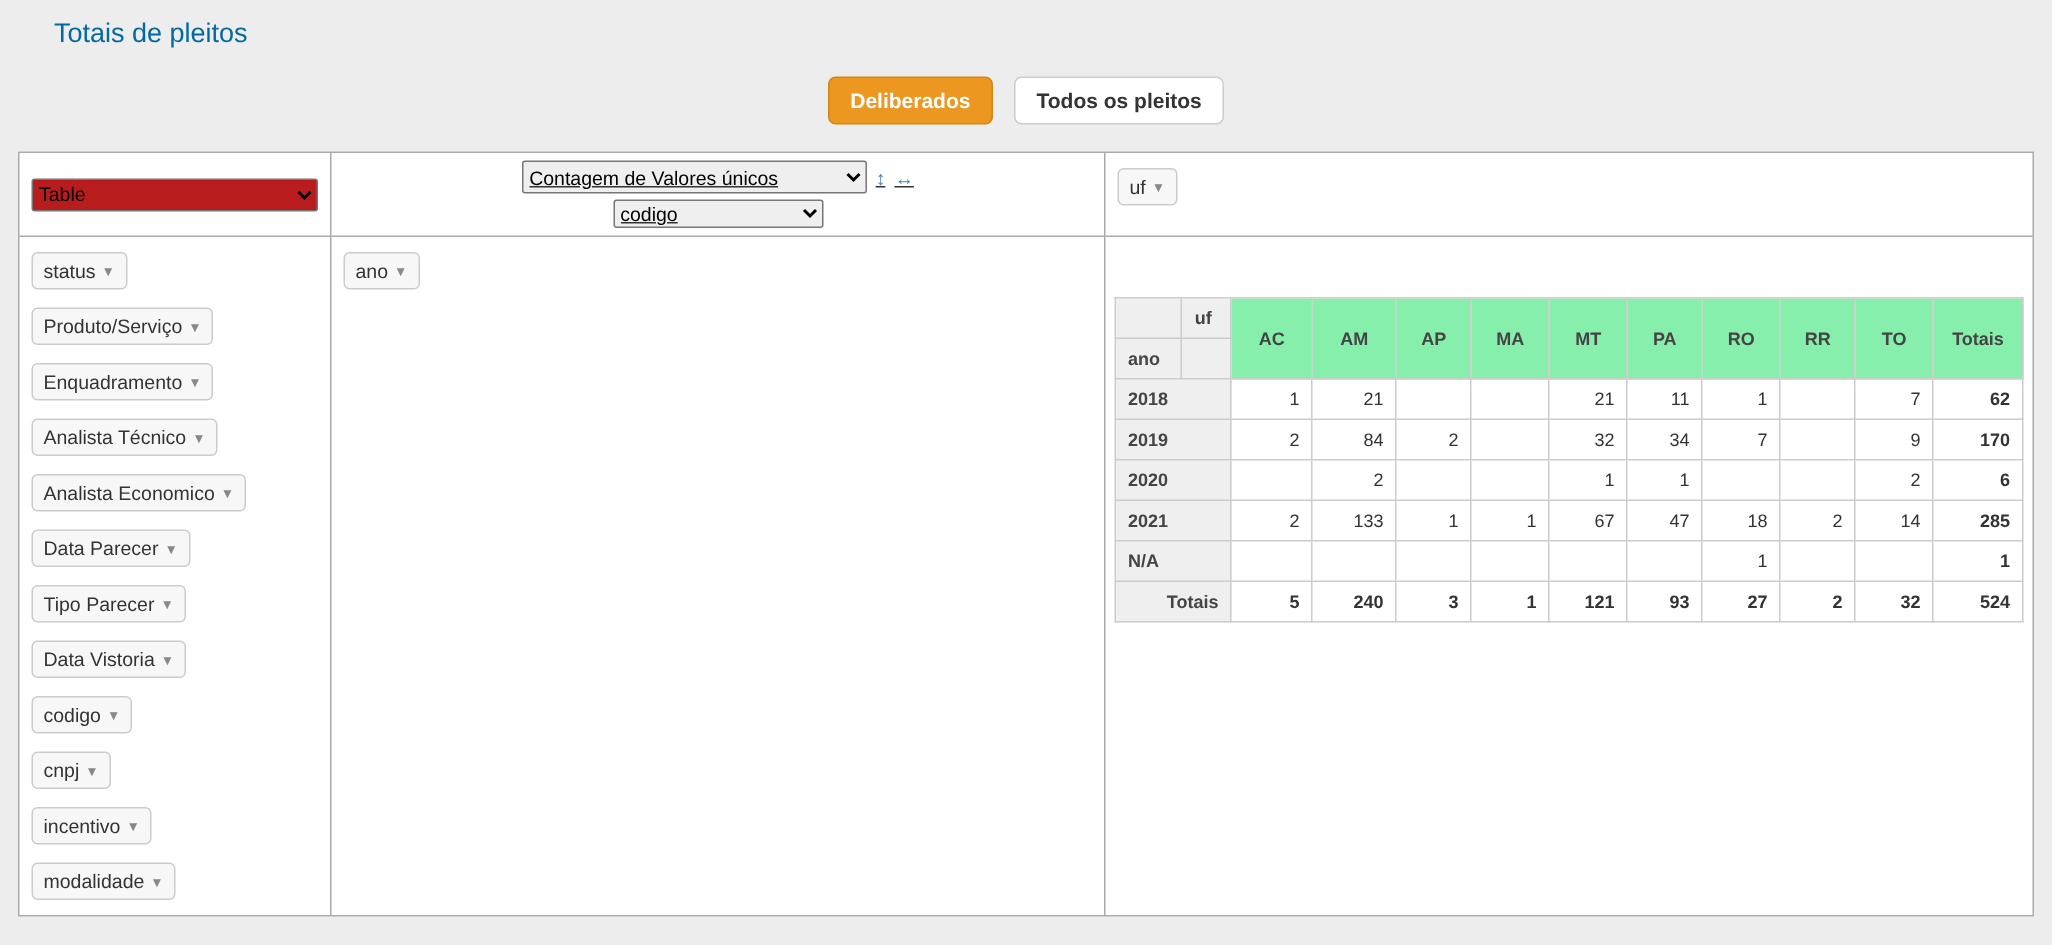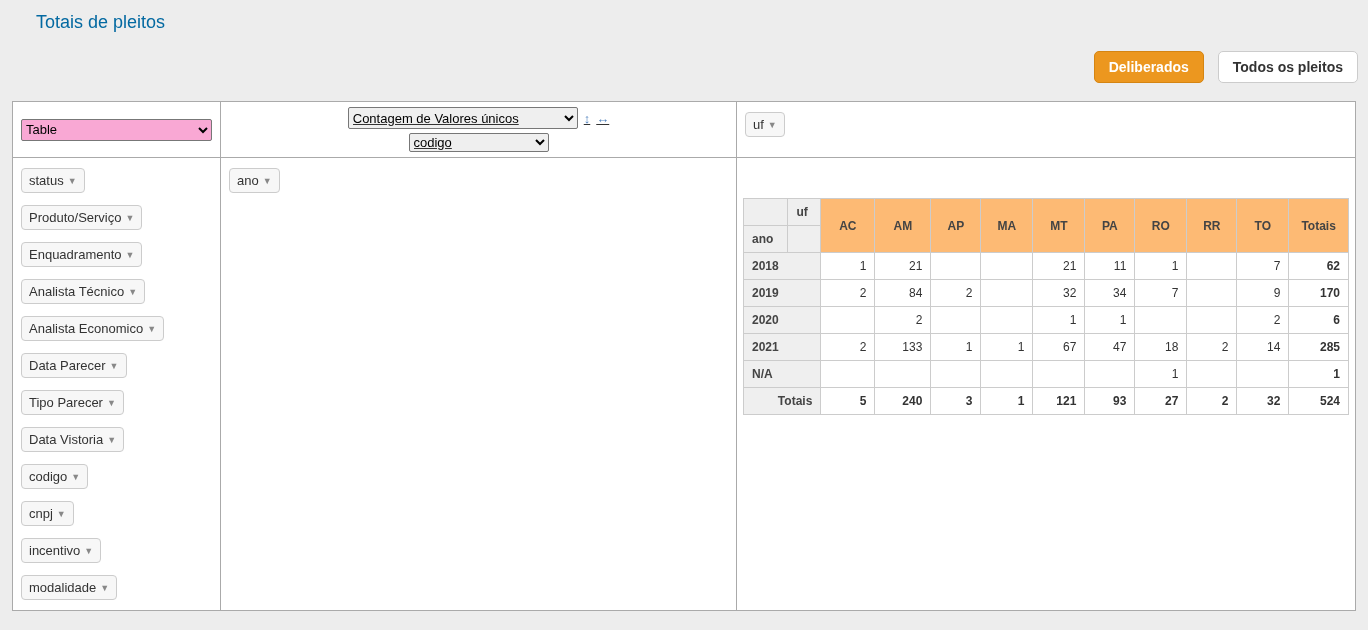--- a/index.html
+++ b/index.html
@@ -23,21 +23,21 @@
     margin: 0 0 18px 26px;
   }
   .subtitle {
     text-align: center;
     font-size: 12px;
     color: #555;
     margin-bottom: 4px;
   }
   .btn-row {
     display: flex;
-    justify-content: flex-end;
+    justify-content: center;
     gap: 14px;
     margin-bottom: 18px;
   }
   .btn {
     padding: 7px 14px;
     border-radius: 5px;
     font-size: 14px;
     font-weight: 700;
     cursor: pointer;
     border: 1px solid transparent;
@@ -90,21 +90,21 @@
   }
   .col-right .top-cell {
     flex-direction: row;
     align-items: flex-start;
     justify-content: flex-start;
     padding-top: 10px;
   }
   select.wide {
     width: 100%;
     font-size: 13px;
-    background: #f9a8d4;
+    background: #b91c1c;
     border: 1px solid #777;
     border-radius: 2px;
     height: 22px;
   }
   select.mid {
     width: 230px;
     font-size: 13px;
     background: #efefef;
     border: 1px solid #777;
     border-radius: 2px;
@@ -157,21 +157,21 @@
     font-size: 12px;
     width: 100%;
   }
   table.pvt th, table.pvt td {
     border: 1px solid #ccc;
     padding: 6px 8px;
     text-align: right;
     white-space: nowrap;
   }
   table.pvt th {
-    background: #fdba74;
+    background: #86efac;
     font-weight: 700;
     color: #444;
     text-align: center;
   }
   table.pvt th.axis-label {
     text-align: left;
     background: #efefef;
   }
   table.pvt th.row-label {
     text-align: left;

